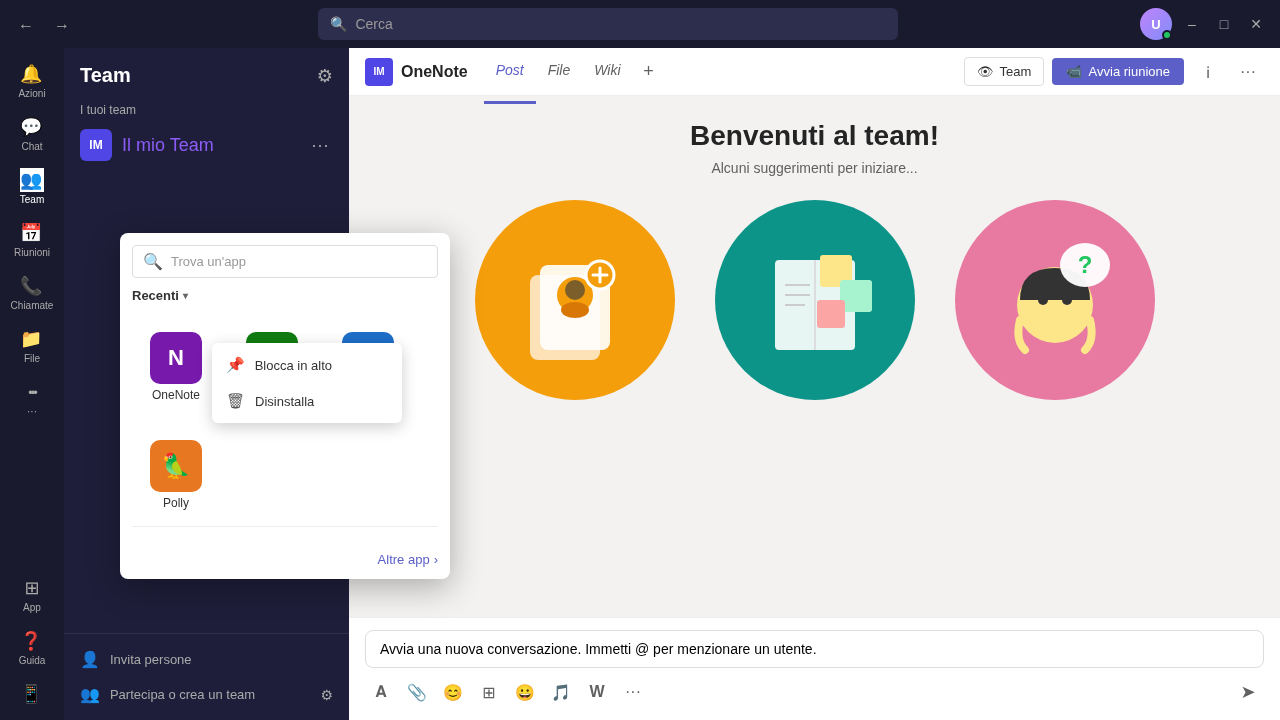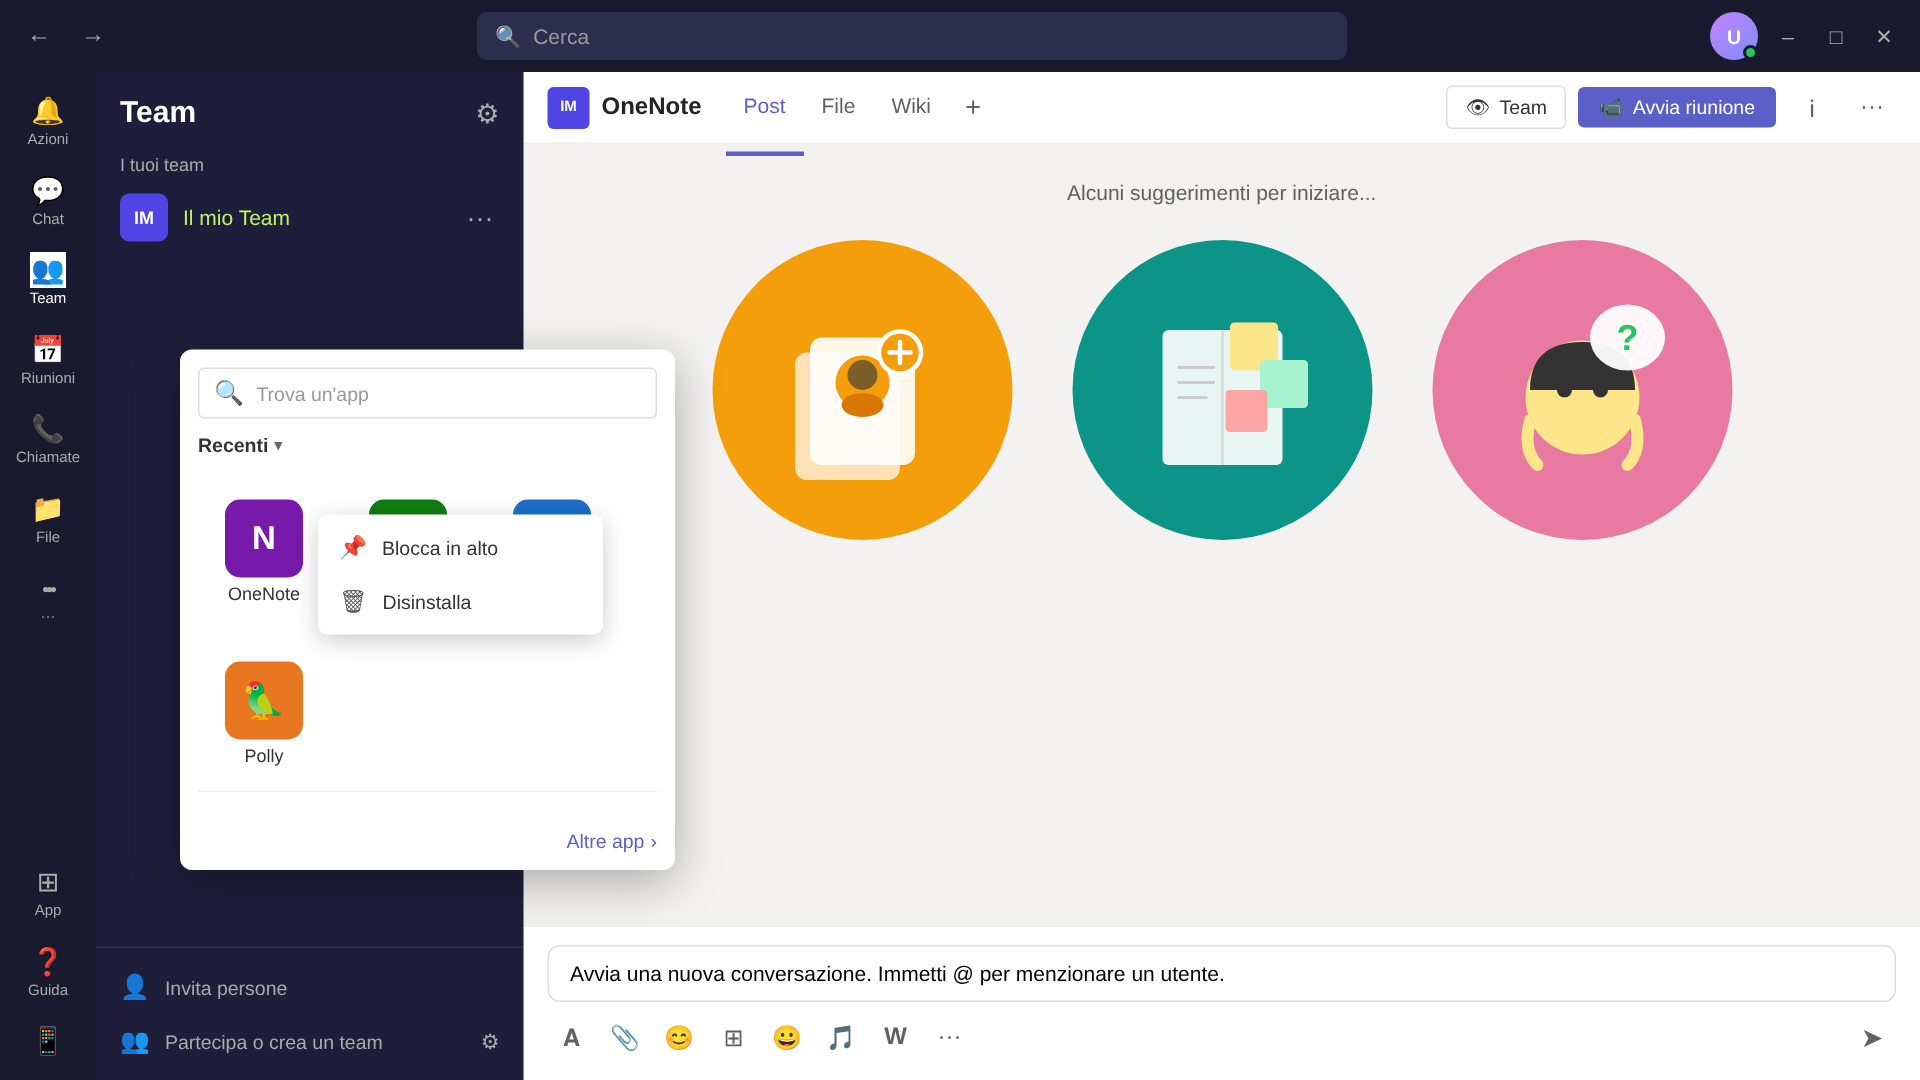--- a/index.html
+++ b/index.html
@@ -89,21 +89,21 @@
     .teams-section-label { color: #aaa; font-size: 12px; padding: 8px 16px 4px 16px; }
     .team-item {
       display: flex; align-items: center; padding: 8px 16px;
       cursor: pointer; gap: 10px;
     }
     .team-avatar {
       width: 32px; height: 32px; border-radius: 6px;
       background: #4f46e5; color: white; font-size: 12px; font-weight: 700;
       display: flex; align-items: center; justify-content: center; flex-shrink: 0;
     }
-    .team-name { color: #bef264; font-size: 14px; flex: 1; }
+    .team-name { color: #8b5cf6; font-size: 18px; flex: 1; }
     .team-more-btn { background: transparent; border: none; color: #aaa; cursor: pointer; font-size: 18px; padding: 2px 4px; }
 
     .panel-bottom {
       margin-top: auto; padding: 8px 0; border-top: 1px solid rgba(255,255,255,0.08);
     }
     .panel-bottom-item {
       display: flex; align-items: center; gap: 10px;
       padding: 8px 16px; color: #aaa; cursor: pointer; font-size: 13px;
     }
     .panel-bottom-item .icon { font-size: 16px; }
@@ -177,20 +177,21 @@
       width: 28px; height: 28px; border-radius: 4px;
       background: #4f46e5; color: white; font-size: 10px; font-weight: 700;
       display: flex; align-items: center; justify-content: center; margin-right: 8px;
     }
     .channel-name { font-size: 16px; font-weight: 600; color: #242424; margin-right: 16px; }
     .channel-tabs { display: flex; align-items: center; gap: 0; flex: 1; }
     .channel-tab {
       padding: 0 12px; height: 64px; display: flex; align-items: center;
       font-size: 14px; color: #616161; cursor: pointer; border-bottom: 3px solid transparent;
       position: relative;
+      font-style: italic;
     }
     .channel-tab.active { color: #5b5fc7; border-bottom-color: #5b5fc7; }
     .add-tab-btn {
       width: 32px; height: 32px; display: flex; align-items: center; justify-content: center;
       color: #616161; cursor: pointer; font-size: 18px; border-radius: 4px;
     }
     .channel-actions { display: flex; align-items: center; gap: 8px; margin-left: auto; }
     .team-btn {
       display: flex; align-items: center; gap: 6px; padding: 6px 12px;
       border: 1px solid #ddd; border-radius: 4px; background: white;
@@ -425,20 +426,21 @@
         <button class="meeting-btn">
           <span>📹</span>
           <span>Avvia riunione</span>
         </button>
         <button class="icon-btn">ℹ</button>
         <button class="icon-btn">···</button>
       </div>
     </div>
 
     <div class="welcome-area">
+      <div class="welcome-title">Benvenuti al team!</div>
       <div class="welcome-subtitle">Alcuni suggerimenti per iniziare...</div>
       <div class="illustration-row">
 
         <div class="illus-circle illus-yellow">
           <svg width="180" height="180" viewBox="0 0 180 180">
 
             <rect x="55" y="55" width="70" height="85" rx="8" fill="white" opacity="0.9"></rect>
             <rect x="45" y="65" width="70" height="85" rx="8" fill="white" opacity="0.7"></rect>
 
             <circle cx="90" cy="85" r="18" fill="#f59e0b"></circle>

